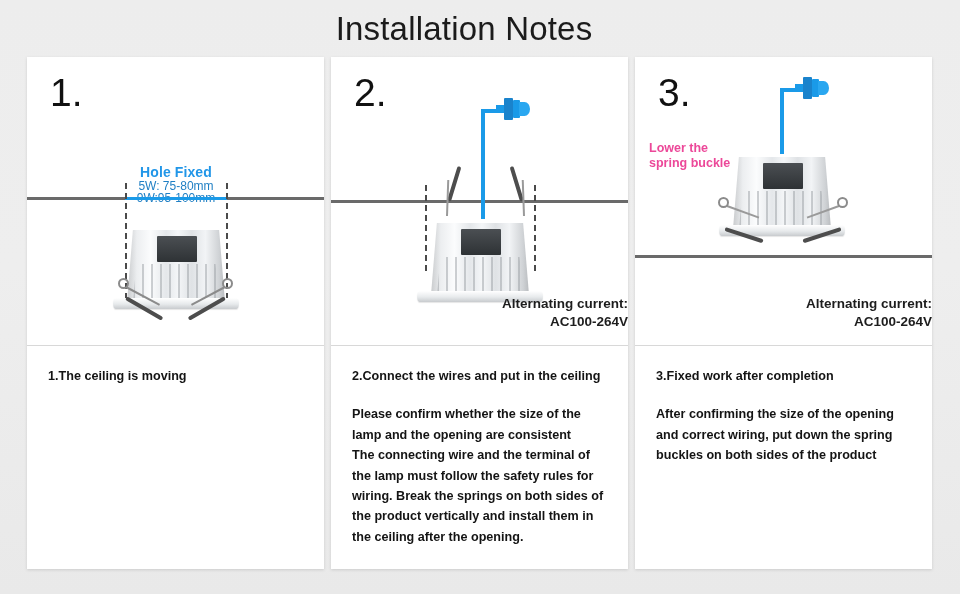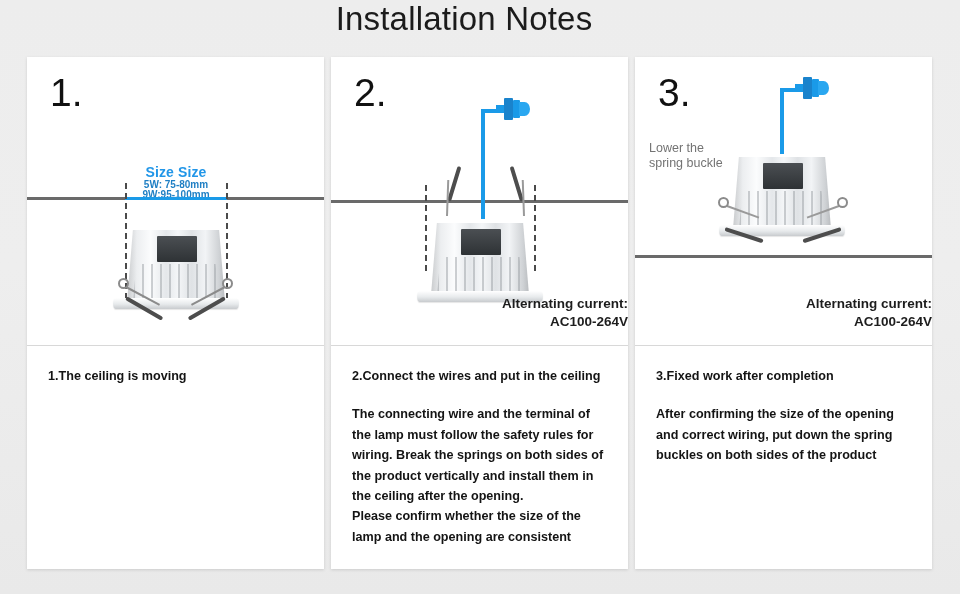--- a/index.html
+++ b/index.html
@@ -22,21 +22,21 @@
     background: linear-gradient(180deg,#ededed 0%, #eeeeee 45%, #e9e9e9 100%);
   }
 
   
   .title-bar {
     position: absolute;
     left: 0; top: 0;
     width: 928px;
     height: 58px;
     display: flex;
-    align-items: flex-start;
+    align-items: center;
     justify-content: center;
   }
   .title-text {
     font-size: 33px;
     font-weight: 400;
     color: #1b1b1b;
     letter-spacing: .2px;
     font-family: "Liberation Sans", sans-serif;
   }
 
@@ -172,22 +172,22 @@
     color: #1a8fe0;
     line-height: 1.05;
   }
   .hole-title {
     font-size: 14px;
     font-weight: 700;
     color: #2196e8;
     letter-spacing: .1px;
   }
   .hole-sub {
-    font-size: 10px;
-    font-weight: 700;
+    font-size: 12px;
+    font-weight: 400;
     color: #1f7fc4;
     white-space: nowrap;
   }
   .hole-bar {
     position: absolute;
     height: 3px;
     background: #1a9ae8;
   }
 
   
@@ -236,22 +236,22 @@
     font-size: 13.5px;
     font-weight: 700;
     color: #1d1d1d;
     line-height: 1.35;
   }
 
   
   .buckle-note {
     position: absolute;
     font-size: 12.5px;
-    font-weight: 400;
-    color: #737373;
+    font-weight: 700;
+    color: #ec4899;
     line-height: 1.2;
     white-space: nowrap;
   }
 
   
   .panel-text {
     flex: 1;
     padding: 22px 20px 10px 21px;
   }
   .txt-head {
@@ -281,21 +281,21 @@
   <div class="panels">
 
     <div class="panel">
       <div class="panel-art">
 
         <div class="step-num">1.</div>
 
         <div class="ceiling" style="top:140px;"></div>
 
         <div class="hole-callout" style="left:96px; top:108px; width:106px;">
-          <div class="hole-title">Size Size</div>
+          <div class="hole-title">Hole Fixed</div>
           <div class="hole-sub">5W: 75-80mm</div>
           <div class="hole-sub">9W:95-100mm</div>
         </div>
         <div class="hole-bar" style="left:98px; top:140px; width:102px;"></div>
 
         <div class="guide" style="left:98px; top:126px; height:116px;"></div>
         <div class="guide" style="left:199px; top:126px; height:116px;"></div>
 
         <div class="fixture" style="left:86px; top:165px;">
           <div class="fix-body"></div>
@@ -360,22 +360,22 @@
         <div class="ac-caption" style="top:238px;">
           <div>Alternating current:</div>
           <div>AC100-264V</div>
         </div>
 
       </div>
 
       <div class="panel-text">
         <div class="txt-head">2.Connect the wires and put in the ceiling</div>
         <div class="txt-body">
+          <p>Please confirm whether the size of the lamp and the opening are consistent</p>
           <p>The connecting wire and the terminal of the lamp must follow the safety rules for wiring. Break the springs on both sides of the product vertically and install them in the ceiling after the opening.</p>
-          <p>Please confirm whether the size of the lamp and the opening are consistent</p>
         </div>
       </div>
     </div>
 
     <div class="panel">
       <div class="panel-art">
 
         <div class="step-num">3.</div>
 
         <div class="ceiling" style="top:198px;"></div>

